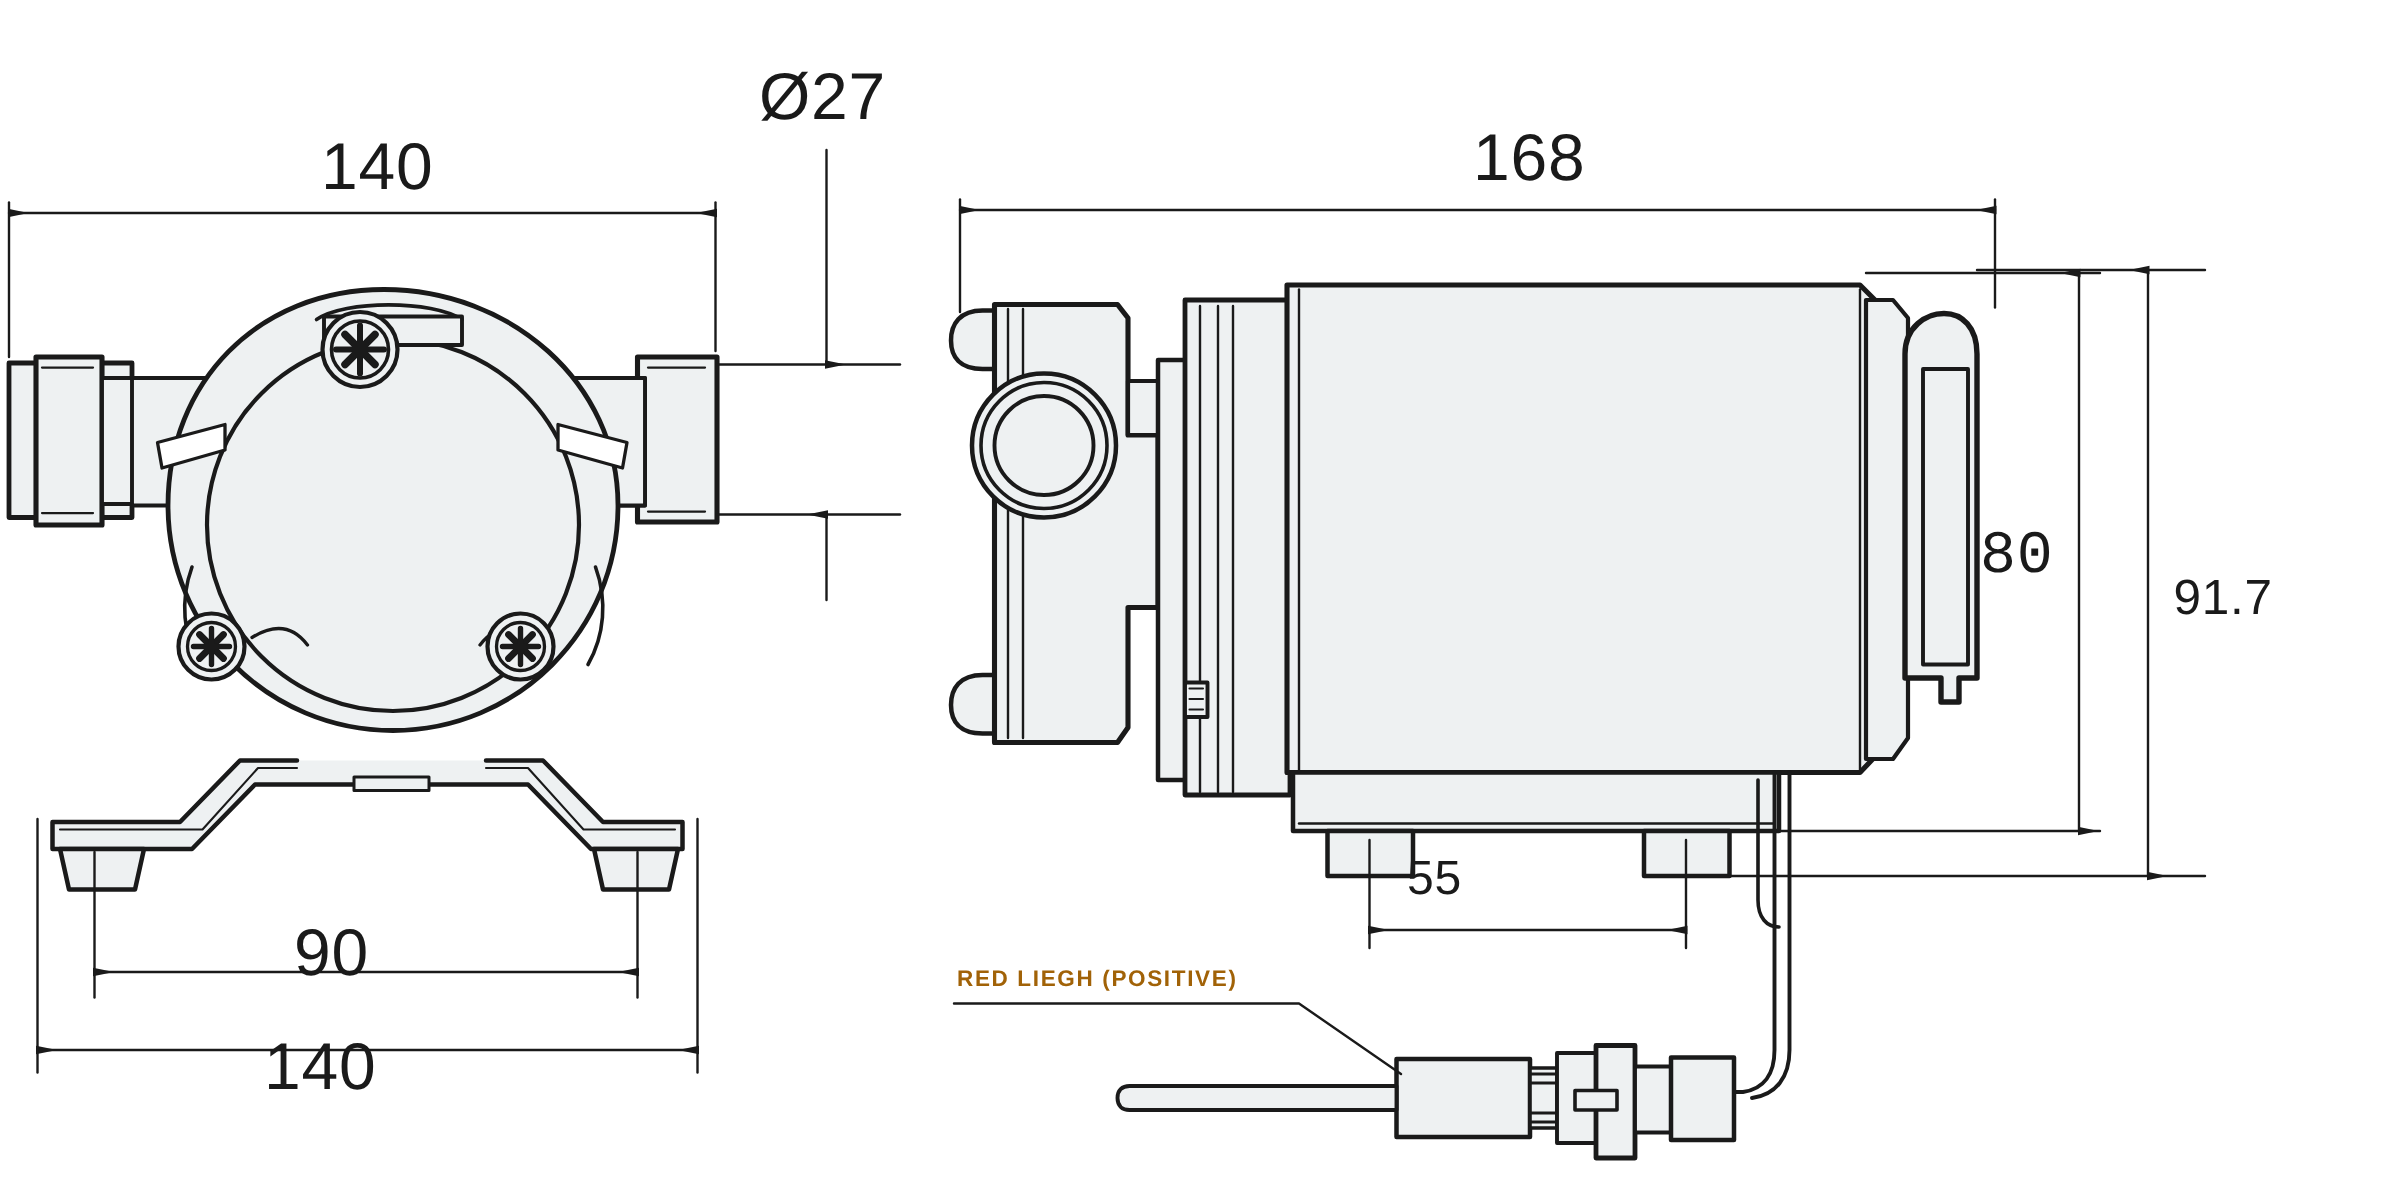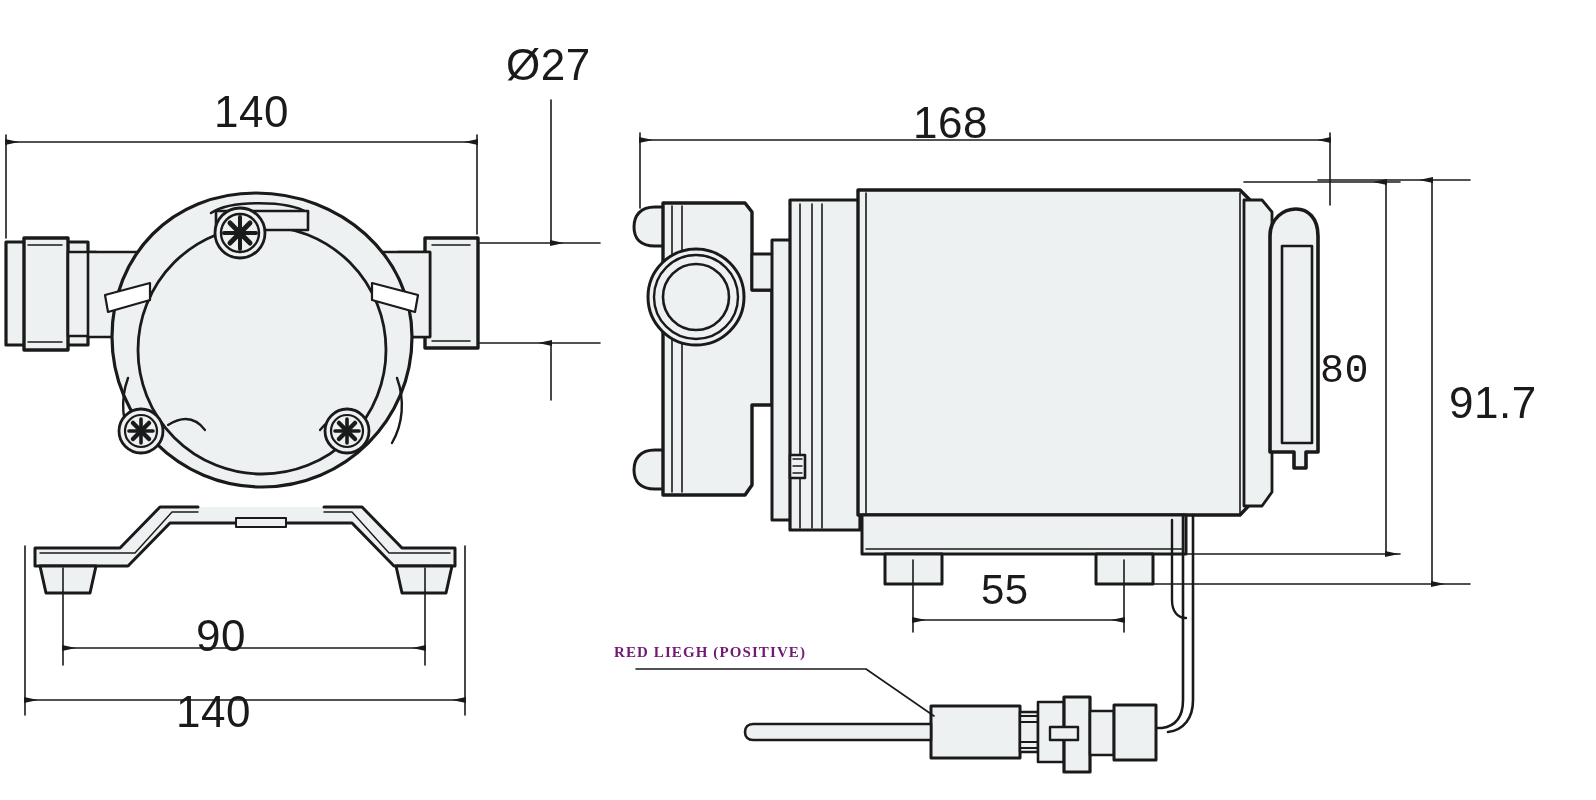--- a/index.html
+++ b/index.html
@@ -25,33 +25,33 @@
   .dimtext {
     position: absolute;
     font-family: "Liberation Sans", sans-serif;
     color: #1a1a1a;
     white-space: nowrap;
     line-height: 1;
     letter-spacing: 0.5px;
   }
   .dim-120 { left: 214px; top: 90px;  font-size: 44px; }
   .dim-d27 { left: 506px; top: 43px;  font-size: 44px; }
-  .dim-168 { left: 913px; top: 84px;  font-size: 44px; margin-top: 17px; }
+  .dim-168 { left: 982px; top: 84px;  font-size: 44px; }
   .dim-90  { left: 196px; top: 578px; font-size: 44px; margin-top: 36px; }
   .dim-110 { left: 176px; top: 690px; font-size: 44px; }
-  .dim-55  { left: 981px; top: 569px; font-size: 42px; }
+  .dim-55  { left: 938px; top: 569px; font-size: 32px; }
   .dim-80  { left: 1320px; top: 352px; font-size: 40px; font-family: Liberation Mono, monospace; }
-  .dim-917 { left: 1449px; top: 381px; font-size: 44px; }
+  .dim-917 { left: 1449px; top: 381px; font-size: 33px; }
   .wirelabel {
     position: absolute;
-    left: 614px; top: 644px;
-    font-family: Liberation Serif, serif;
+    left: 638px; top: 644px;
+    font-family: Liberation Sans, sans-serif;
     font-size: 15px;
     font-weight: bold;
-    color: #701a75;
+    color: #a16207;
     letter-spacing: 1.1px;
     white-space: nowrap;
   }
 </style>
 </head>
 <body>
 
 <div id="sheet">
 
   <svg id="drawing" viewBox="0 0 1596 800">

